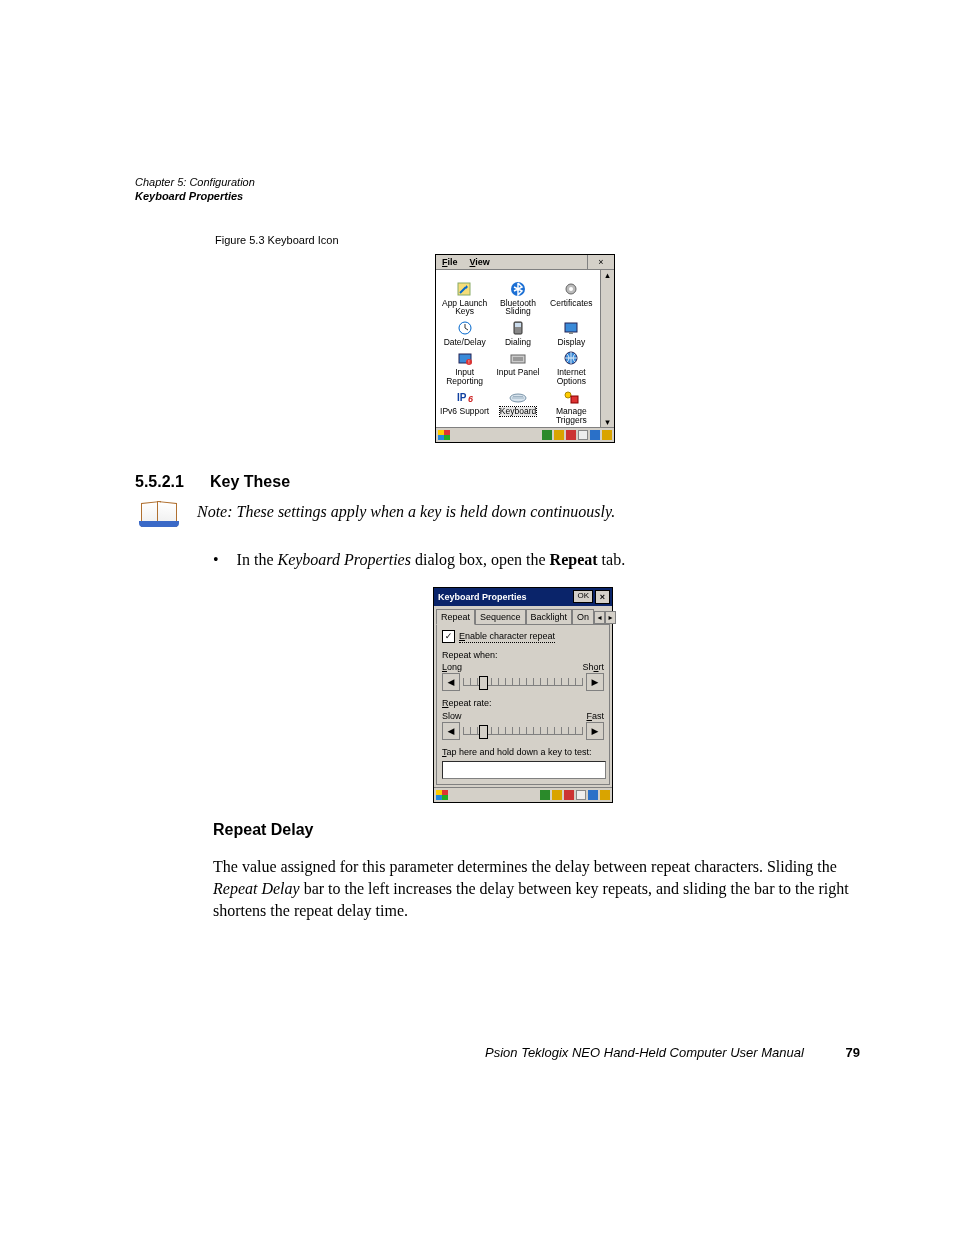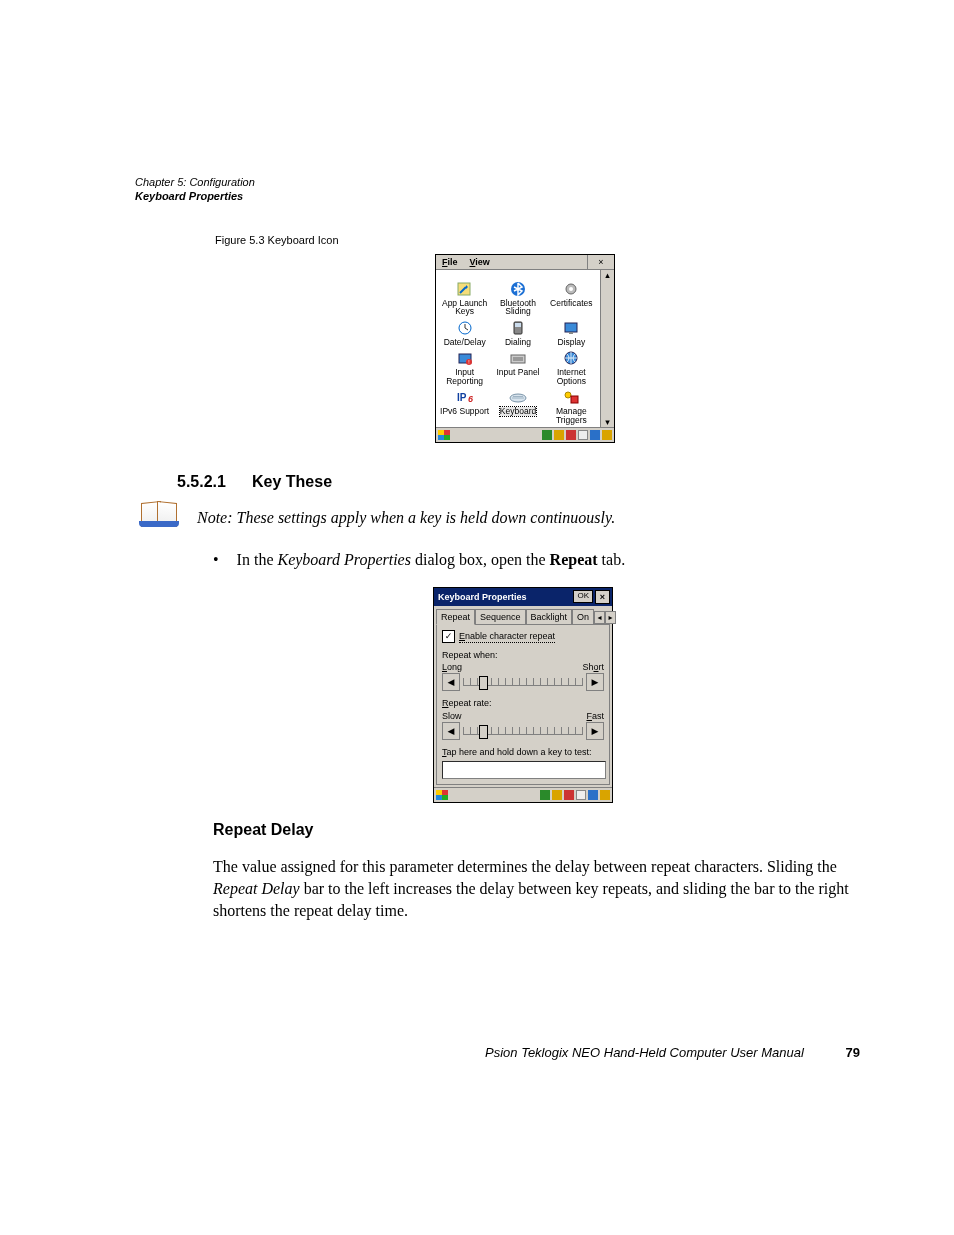--- a/index.html
+++ b/index.html
@@ -35,26 +35,26 @@
   .fig1 {
     margin-left: 300px;
     margin-bottom: 30px;
   }
   .sectline {
     font-family: "Trebuchet MS", Arial, sans-serif;
     font-weight: bold;
     font-size: 16px;
     margin-bottom: 8px;
   }
-  .sectline .nnum { display:inline-block; width:75px;margin-left:42px; }
+  .sectline .nnum { display:inline-block; width:75px; }
   .notewrap {
     margin-left: 4px;
     margin-bottom: 22px;
     display: flex;
-    align-items: flex-end;
+    align-items: flex-start;
     gap: 18px;
   }
   .notetext { font-style: italic; font-size: 16px; padding-top: 4px; }
   .body {
     margin-left: 78px;
     font-size: 16px;
     line-height: 1.35;
     margin-top: 20px;
   }
   .bullet::before { content: "•"; margin-right: 14px; }

